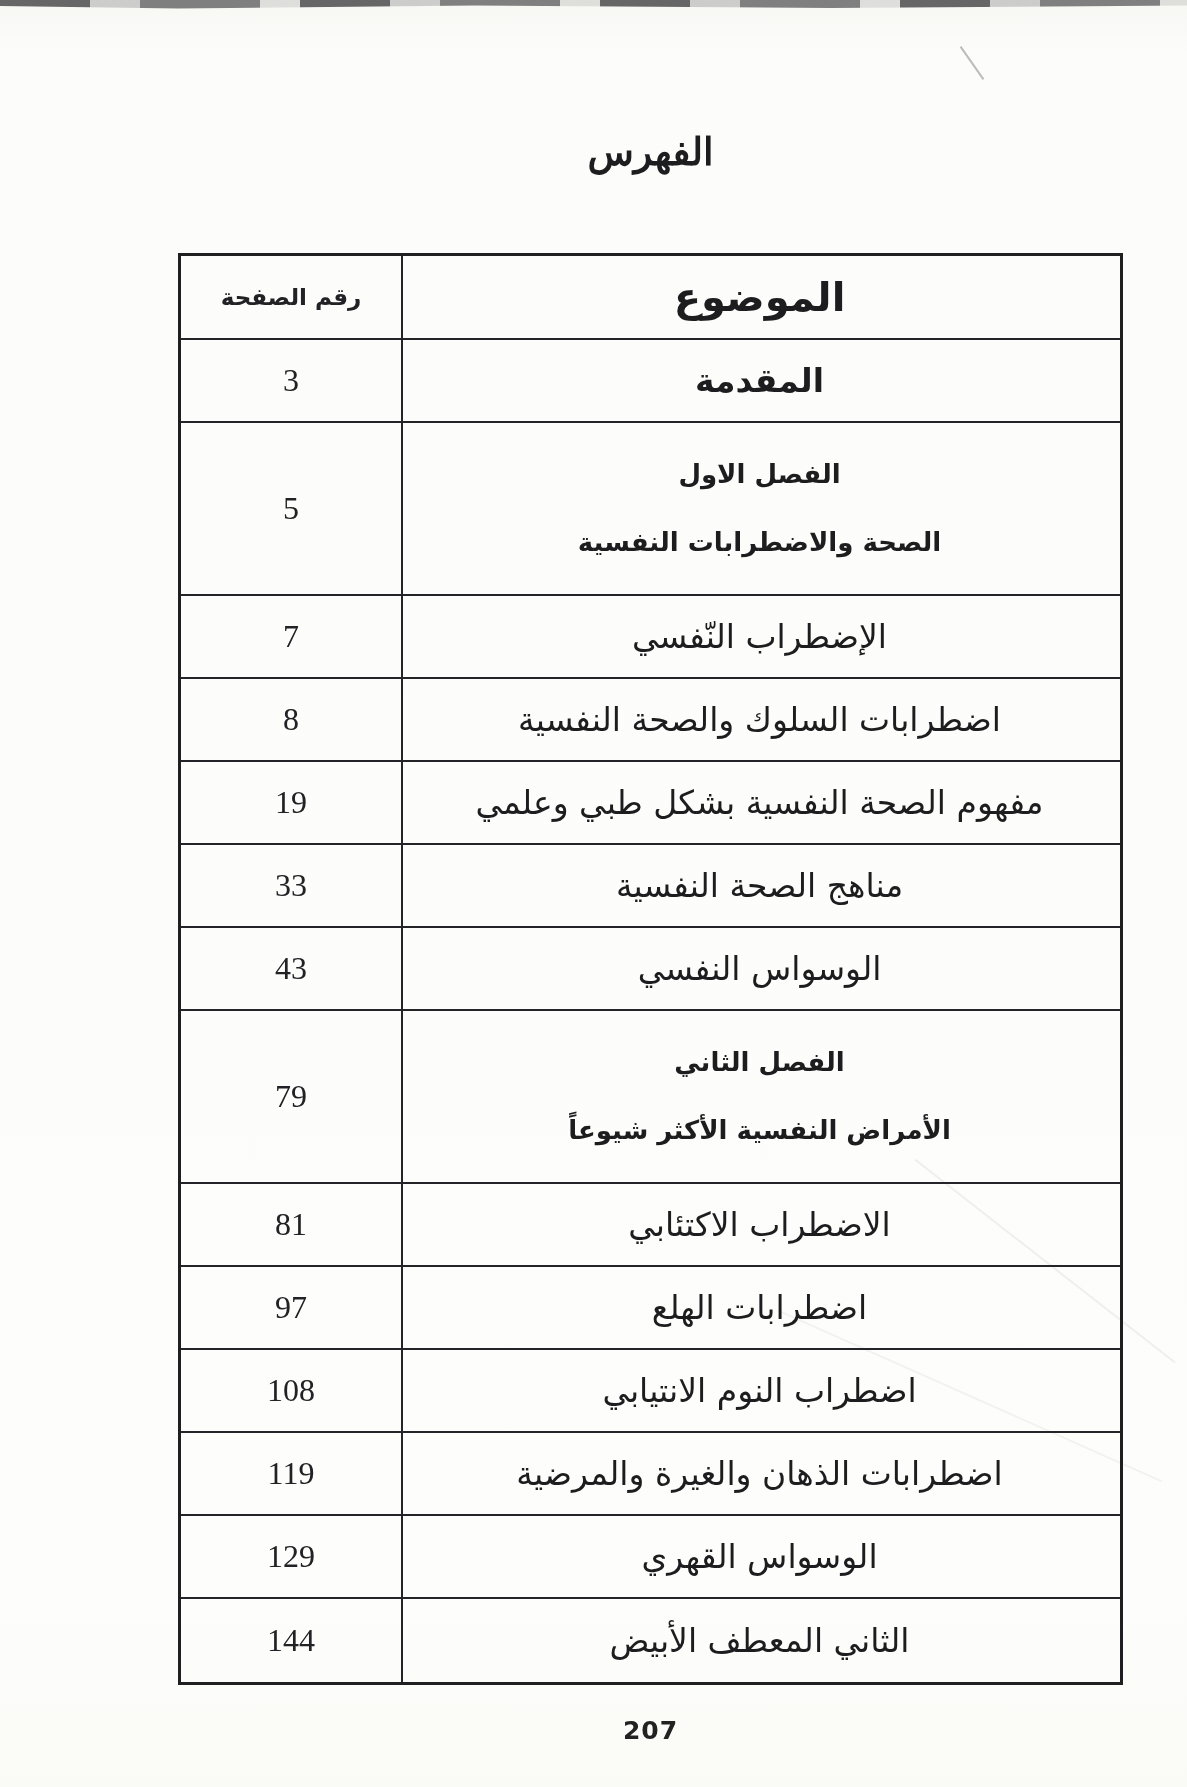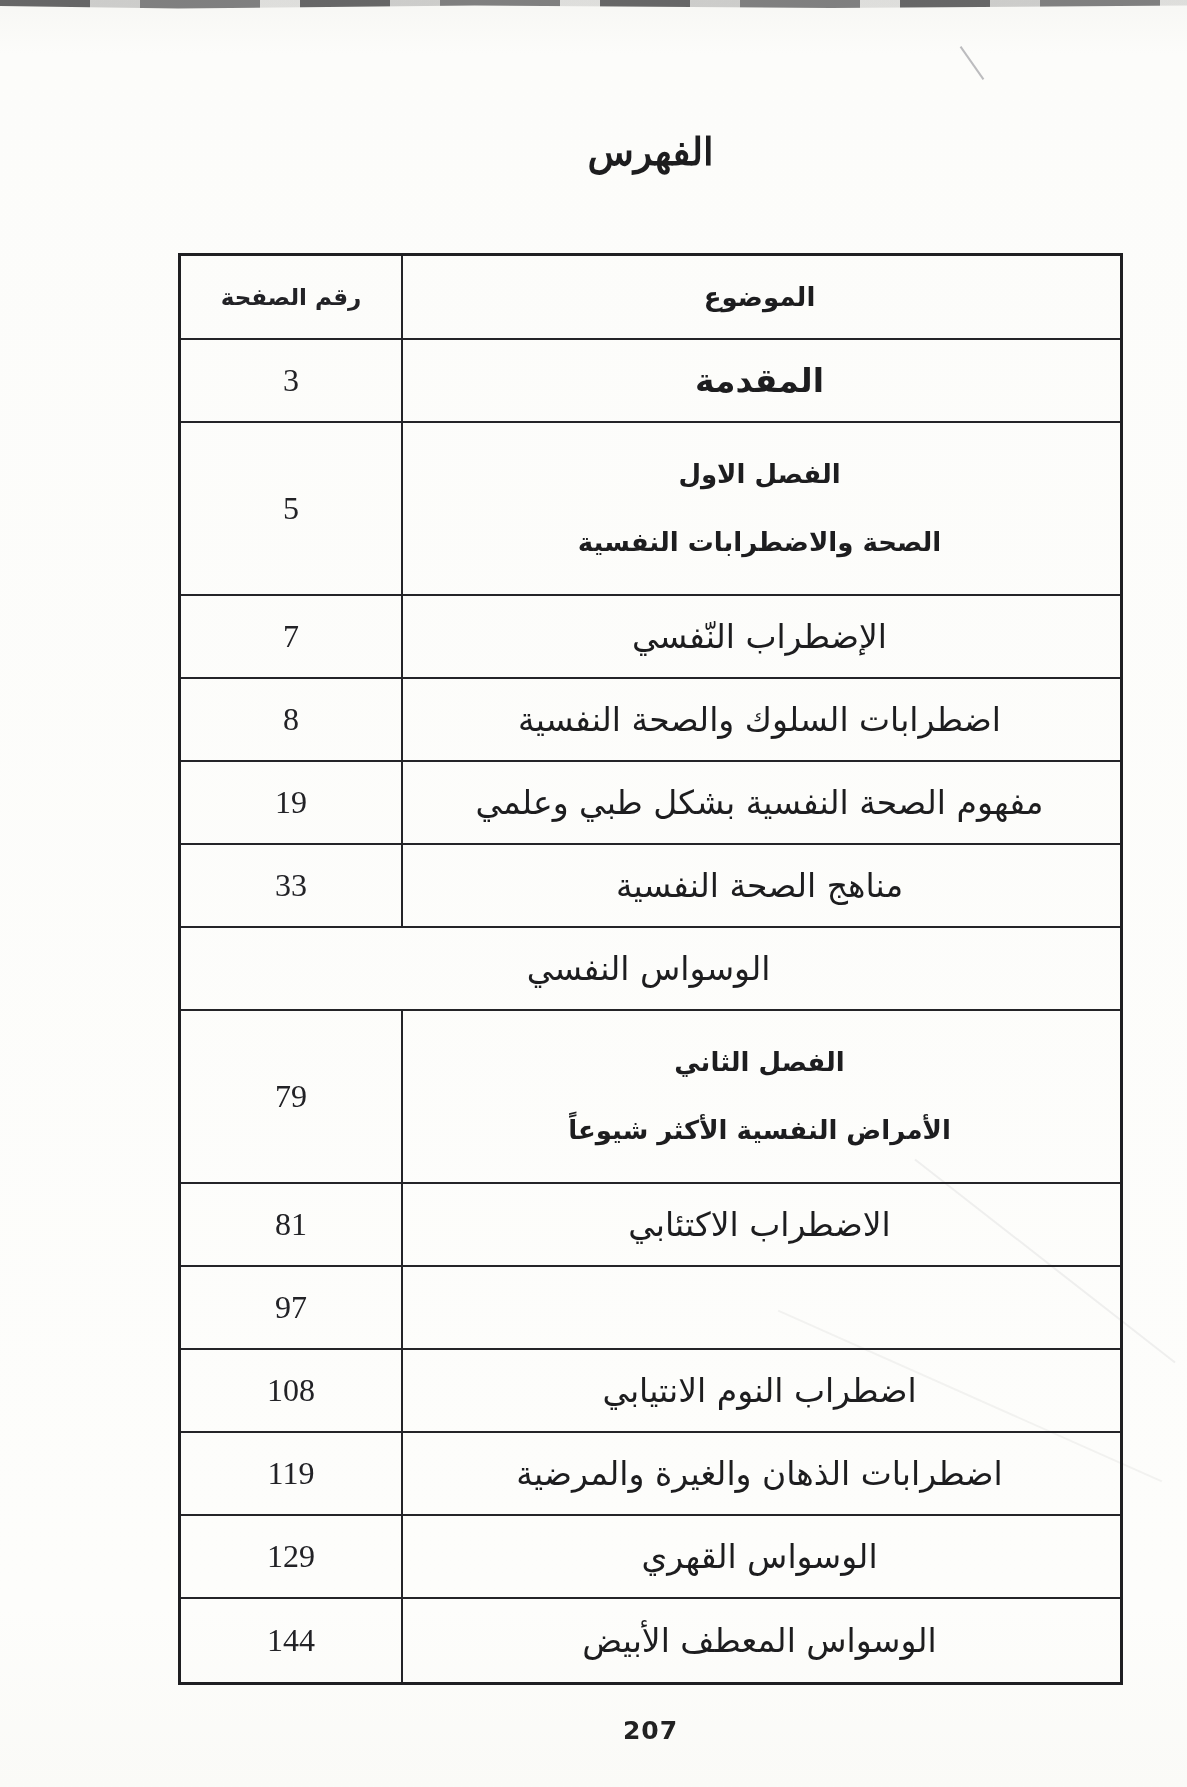--- a/index.html
+++ b/index.html
@@ -106,21 +106,21 @@
   }
   .header-row { height: 84px; }
   .header-row .page-cell {
     font-family: "DejaVu Sans", sans-serif;
     font-size: 23px;
     font-weight: bold;
     align-items: center;
   }
   .header-row .subject-cell {
     align-items: center;
-    font-size: 26px;
+    font-size: 40px;
     font-weight: bold;
   }
   .item-row { height: 83px; }
   .chapter-row { height: 173px; }
   .chapter-row .subject-cell {
     align-items: center;
     justify-content: space-evenly;
     font-weight: bold;
     font-size: 26px;
   }
@@ -188,39 +188,43 @@
             <span class="subject-text">مفهوم الصحة النفسية بشكل طبي وعلمي</span>
           </div>
         </div>
         <div class="row item-row">
           <div class="cell page-cell">33</div>
           <div class="cell subject-cell" dir="rtl">
             <span class="subject-text">مناهج الصحة النفسية</span>
           </div>
         </div>
         <div class="row item-row">
+          <div class="cell page-cell">43</div>
           <div class="cell subject-cell" dir="rtl">
             <span class="subject-text">الوسواس النفسي</span>
           </div>
         </div>
         <div class="row chapter-row">
           <div class="cell page-cell">79</div>
           <div class="cell subject-cell" dir="rtl">
             <div class="chapter-line">الفصل الثاني</div>
             <div class="chapter-line">الأمراض النفسية الأكثر شيوعاً</div>
           </div>
         </div>
         <div class="row item-row">
           <div class="cell page-cell">81</div>
           <div class="cell subject-cell" dir="rtl">
             <span class="subject-text">الاضطراب الاكتئابي</span>
           </div>
         </div>
         <div class="row item-row">
           <div class="cell page-cell">97</div>
+          <div class="cell subject-cell" dir="rtl">
+            <span class="subject-text">اضطرابات الهلع</span>
+          </div>
         </div>
         <div class="row item-row">
           <div class="cell page-cell">108</div>
           <div class="cell subject-cell" dir="rtl">
             <span class="subject-text">اضطراب النوم الانتيابي</span>
           </div>
         </div>
         <div class="row item-row">
           <div class="cell page-cell">119</div>
           <div class="cell subject-cell" dir="rtl">
@@ -229,20 +233,20 @@
         </div>
         <div class="row item-row">
           <div class="cell page-cell">129</div>
           <div class="cell subject-cell" dir="rtl">
             <span class="subject-text">الوسواس القهري</span>
           </div>
         </div>
         <div class="row item-row">
           <div class="cell page-cell">144</div>
           <div class="cell subject-cell" dir="rtl">
-            <span class="subject-text">الوسواس المعطف الأبيض</span>
+            <span class="subject-text">الثاني المعطف الأبيض</span>
           </div>
         </div>
       </div>
   </div>
 
   <div class="footer-page">207</div>
 </div>
 
 </body></html>

